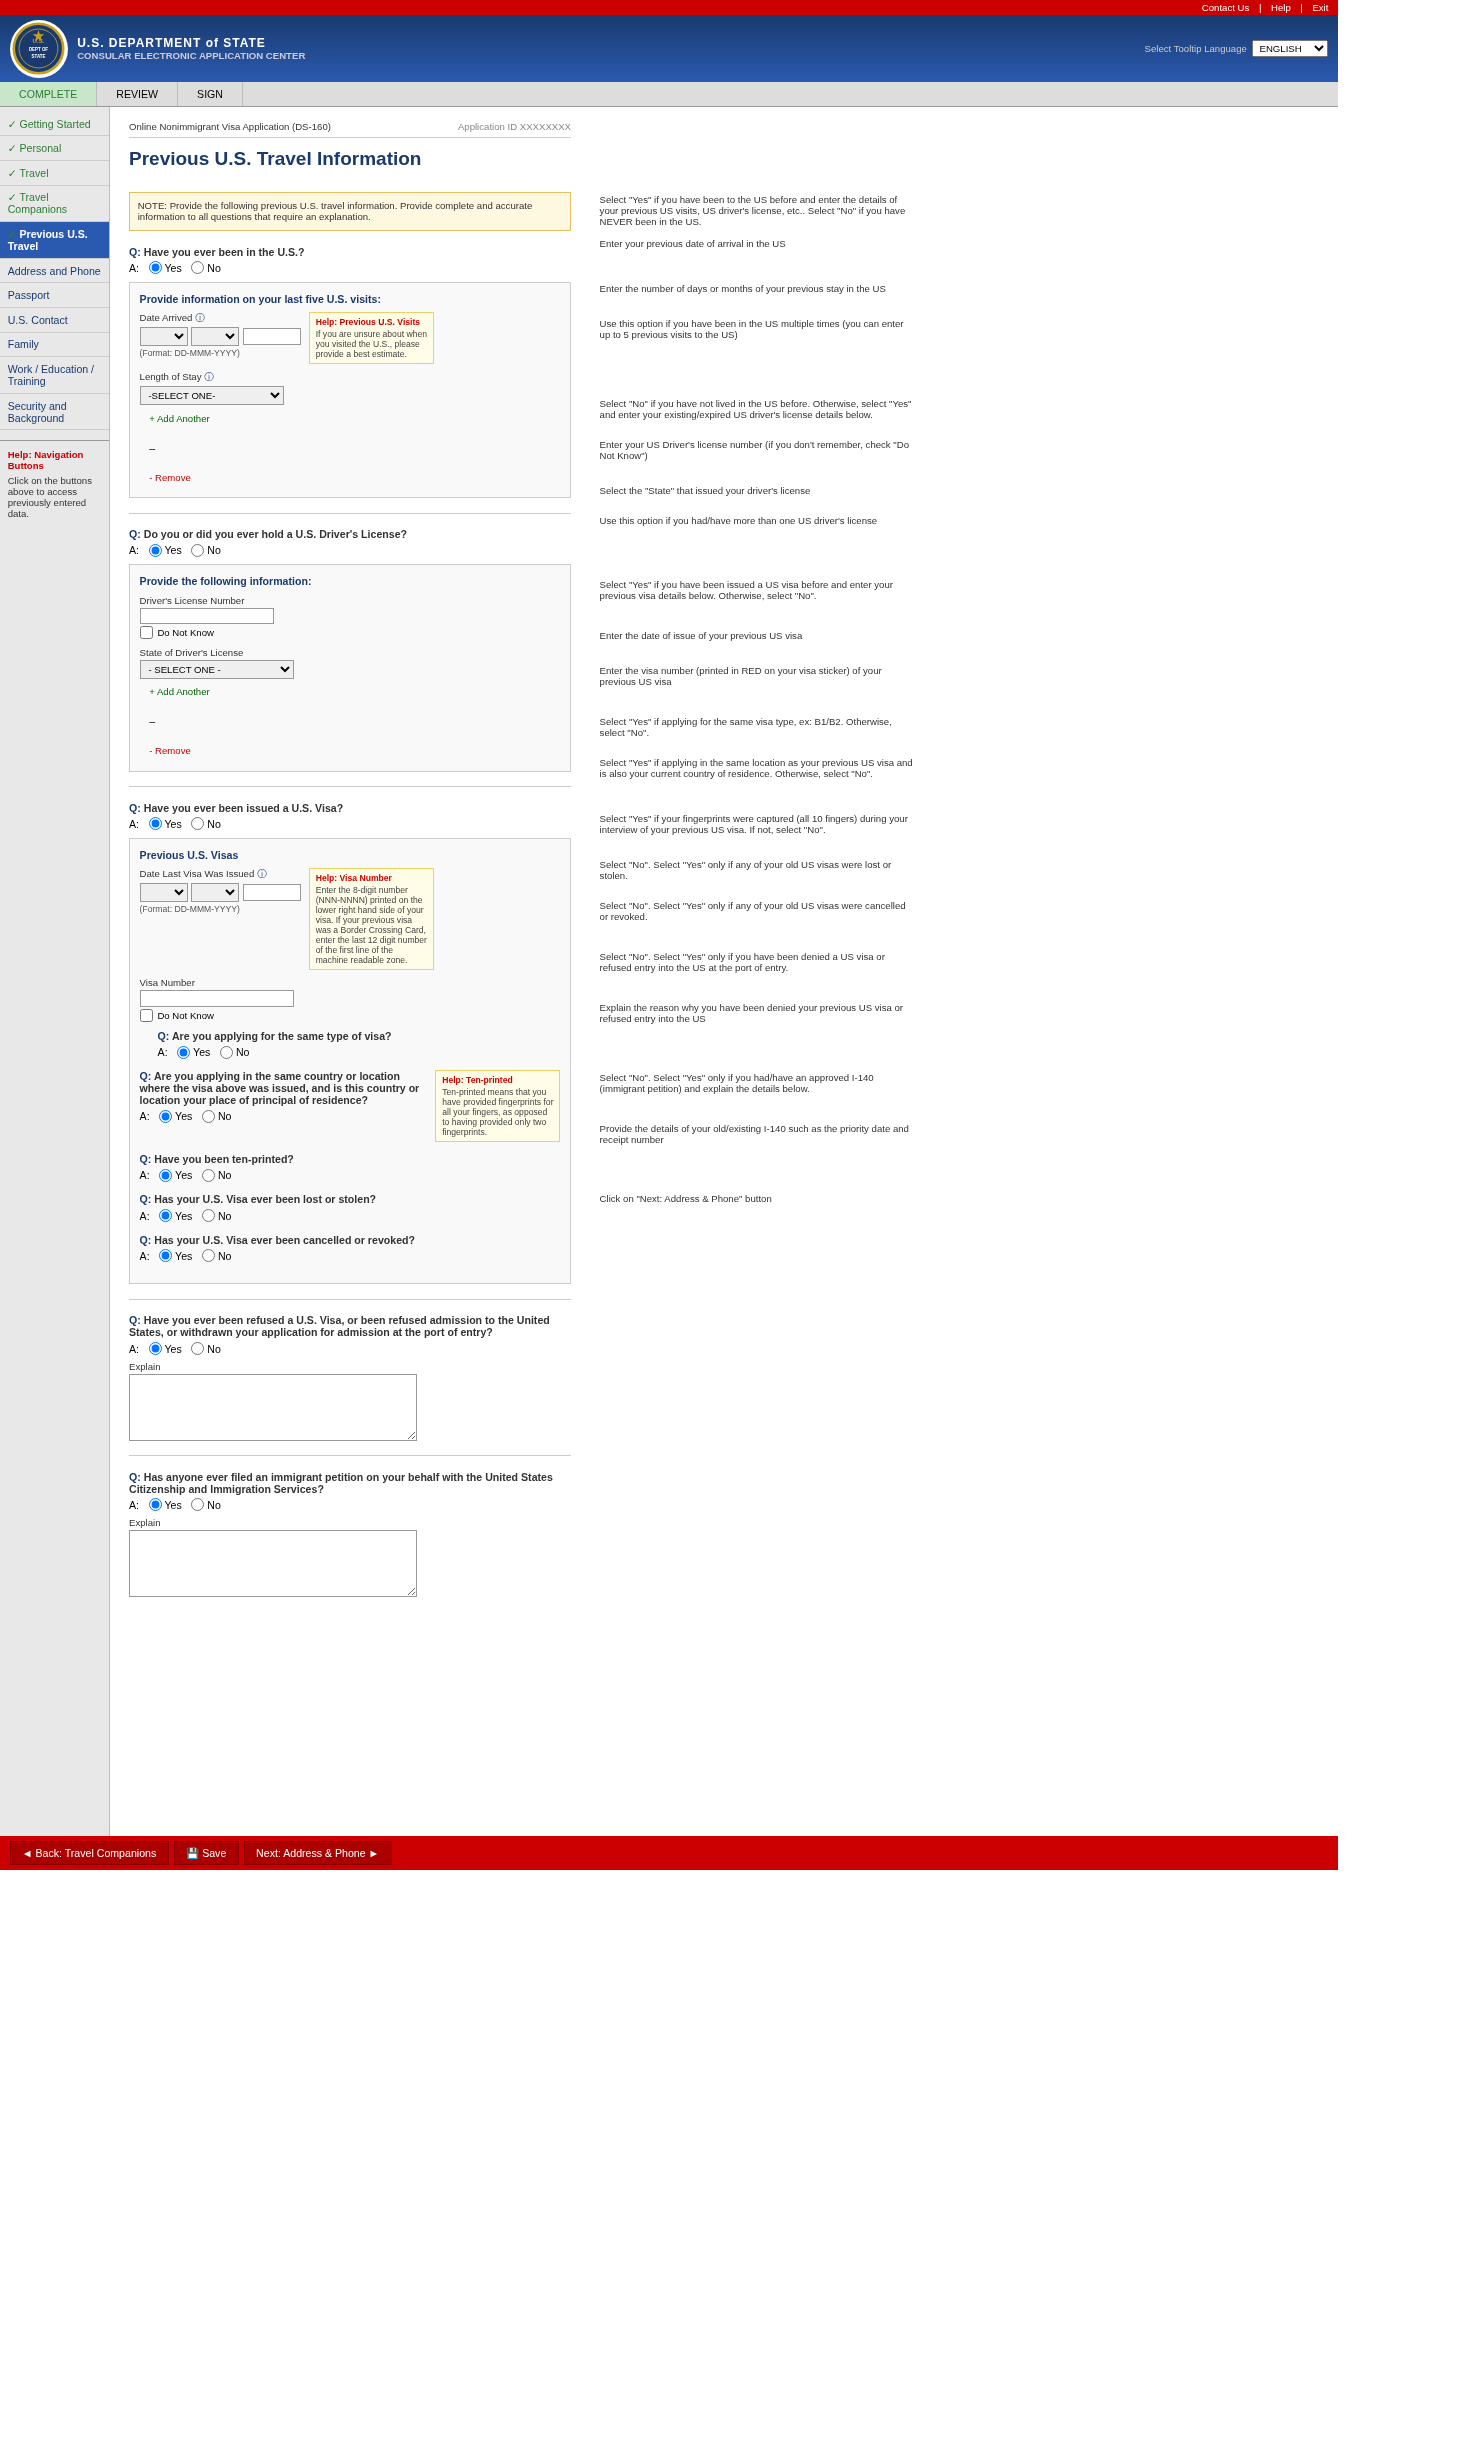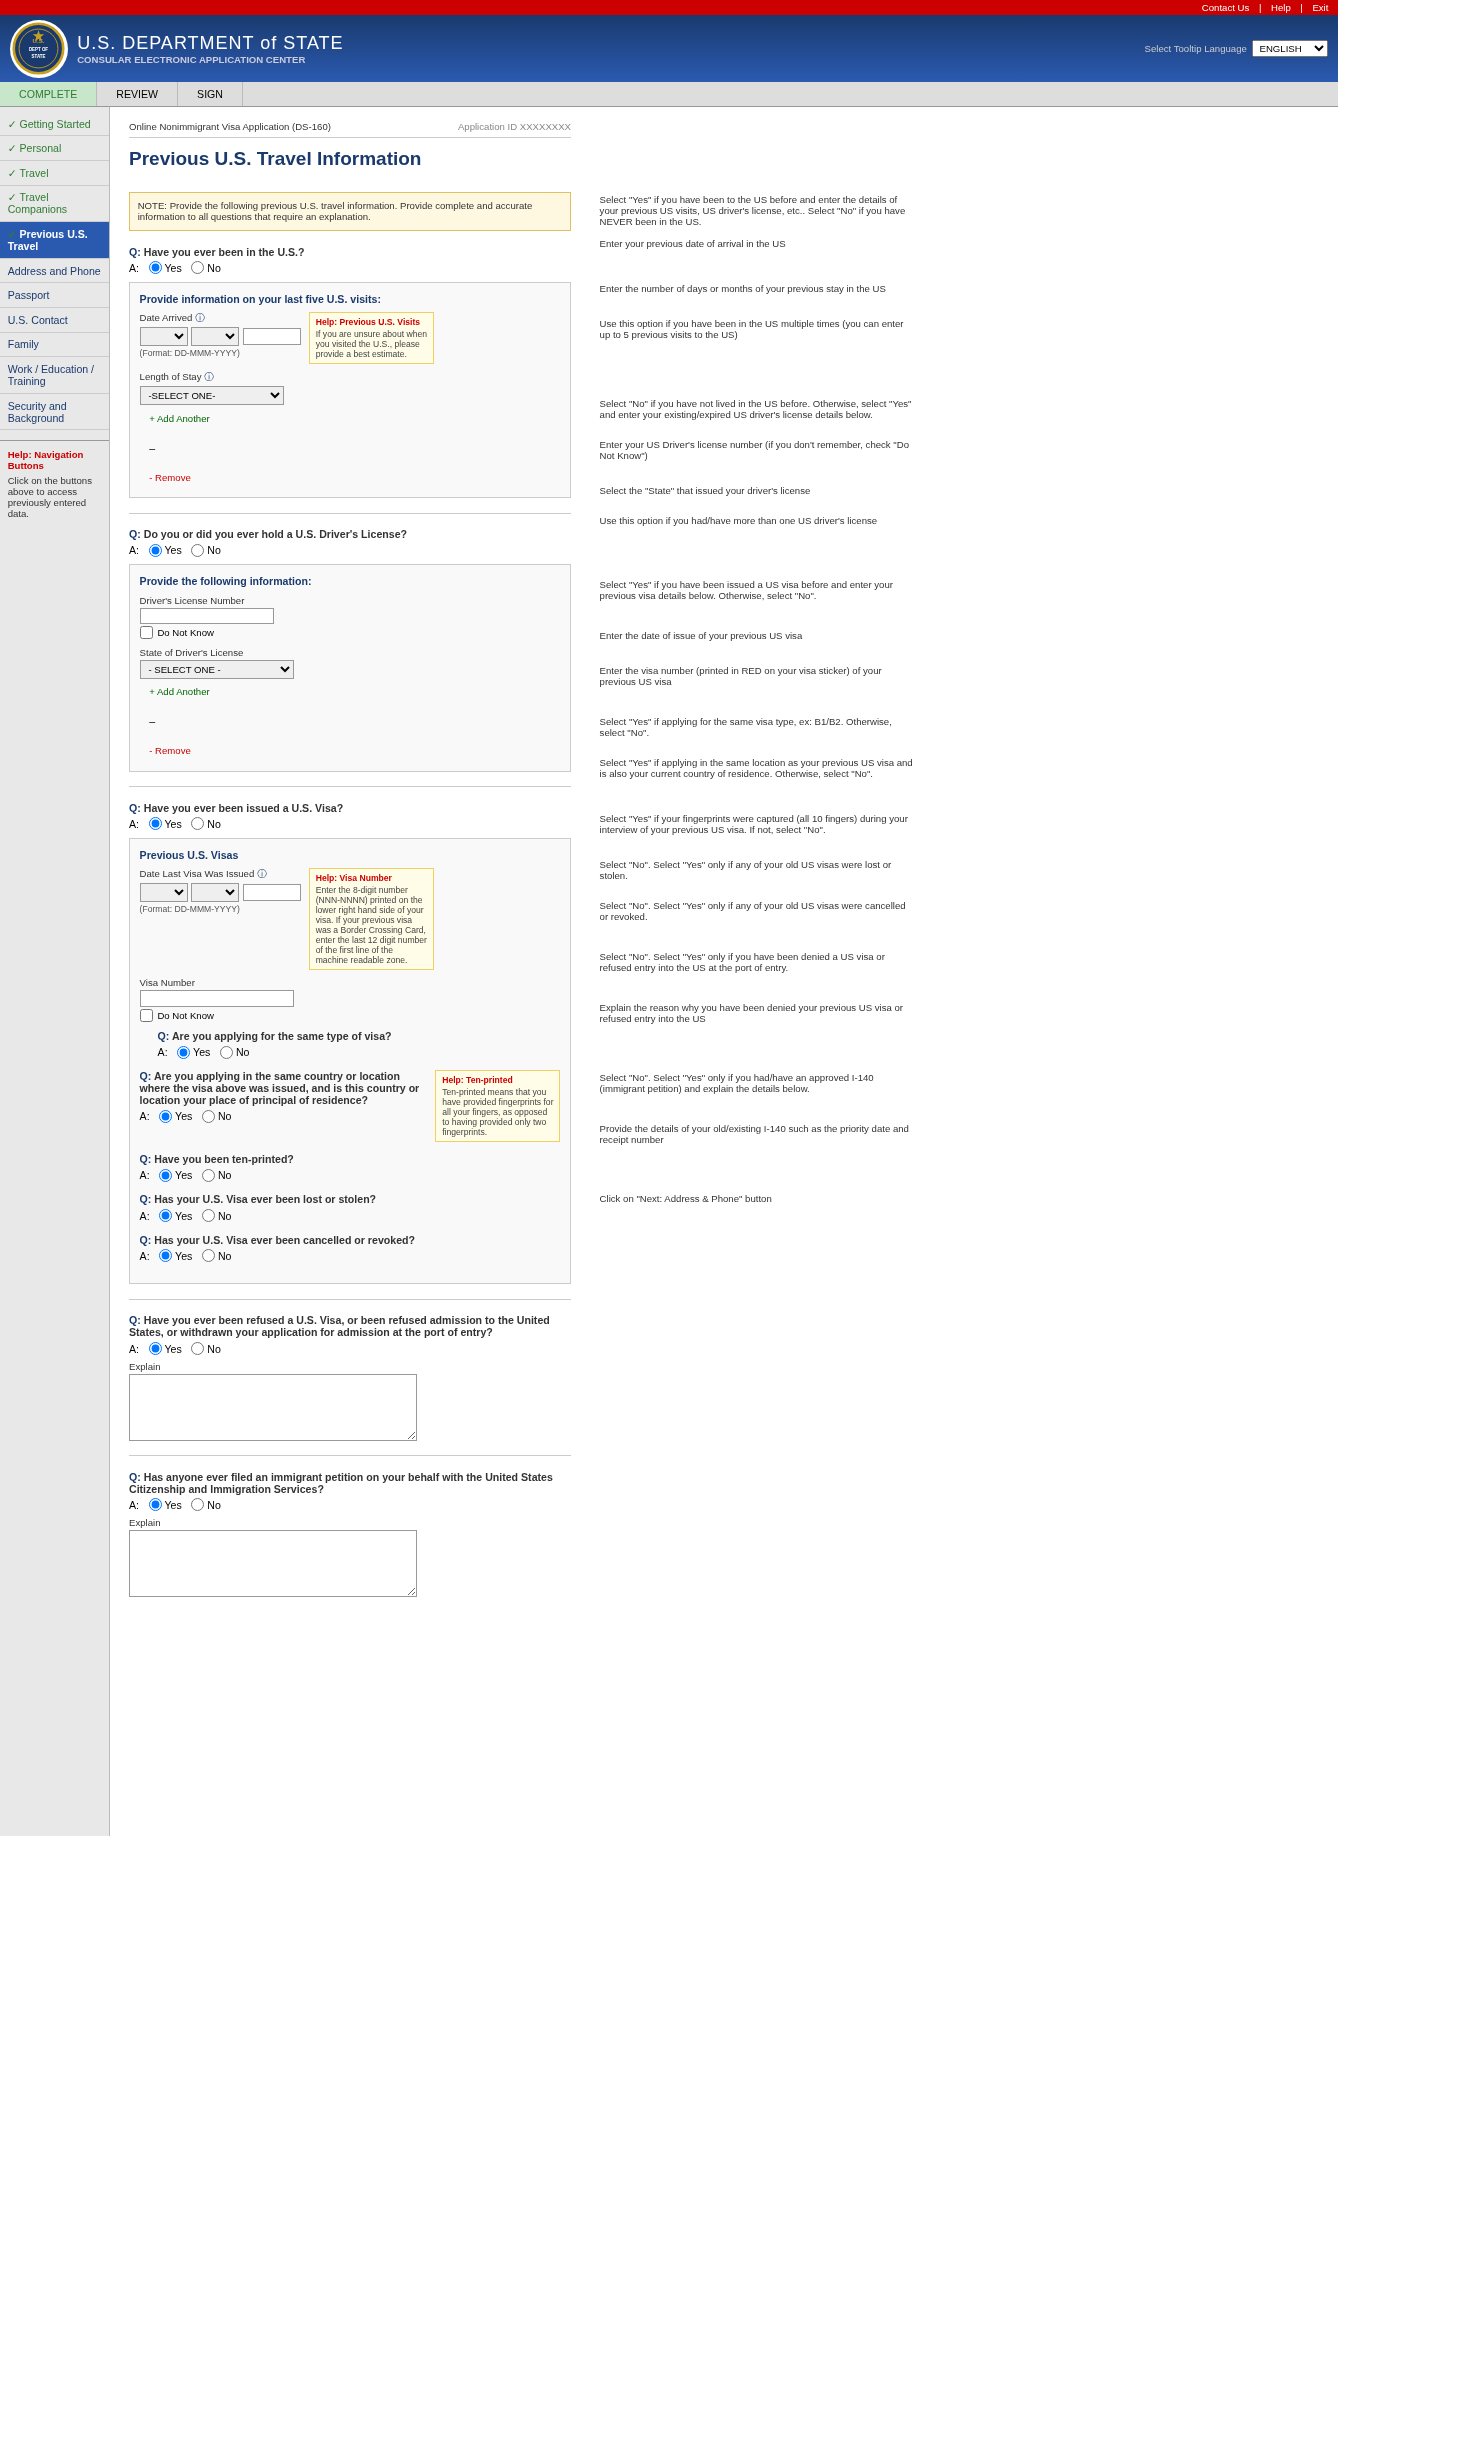--- a/index.html
+++ b/index.html
@@ -6,21 +6,21 @@
     body { font-family: Arial, sans-serif; font-size: 10.6px; background: #fff; width: 1484px; }
 
     
     .top-bar { background: #c00; color: #fff; display: flex; justify-content: flex-end; padding: 1.9px 9.6px; font-size: 9.6px; gap: 9.6px; }
     .top-bar a { color: #fff; text-decoration: none; }
 
     .header { background: linear-gradient(to bottom, #1a3a6e, #2a5ab0); display: flex; align-items: center; padding: 4.8px 9.6px; gap: 9.6px; }
     .header-logo { width: 58px; height: 58px; background: #fff; border-radius: 50%; display: flex; align-items: center; justify-content: center; font-size: 7.7px; color: #1a3a6e; font-weight: bold; text-align: center; overflow: hidden; }
     .header-logo svg { width: 53px; height: 53px; }
     .header-title { color: #fff; }
-    .header-title h1 { font-size: 18px; font-weight: normal; letter-spacing: 1px; }
+    .header-title h1 { font-size: 12px; font-weight: bold; letter-spacing: 1px; }
     .header-title h2 { font-size: 9.6px; color: #ccd; }
     .header-lang { margin-left: auto; display: flex; align-items: center; gap: 4.8px; font-size: 9.6px; color: #ccc; }
     .header-lang select { font-size: 9.6px; padding: 1px 2.9px; }
 
     
     .nav-tabs { display: flex; background: #ddd; border-bottom: 1.9px solid #999; }
     .nav-tab { padding: 5.8px 19px; font-size: 10.6px; cursor: pointer; border-right: 1px solid #bbb; }
     .nav-tab.complete { background: #c8e6c9; color: #2e7d32; }
     .nav-tab.review { background: #ddd; }
     .nav-tab.sign { background: #ddd; }
@@ -519,15 +519,20 @@
       <div style="margin-bottom: 29px; font-size:9.6px; color:#333;">Select "No". Select "Yes" only if any of your old US visas were cancelled or revoked.</div>
       <div style="margin-bottom: 29px; font-size:9.6px; color:#333;">Select "No". Select "Yes" only if you have been denied a US visa or refused entry into the US at the port of entry.</div>
       <div style="margin-bottom: 48px; font-size:9.6px; color:#333;">Explain the reason why you have been denied your previous US visa or refused entry into the US</div>
       <div style="margin-bottom: 29px; font-size:9.6px; color:#333;">Select "No". Select "Yes" only if you had/have an approved I-140 (immigrant petition) and explain the details below.</div>
       <div style="margin-bottom: 48px; font-size:9.6px; color:#333;">Provide the details of your old/existing I-140 such as the priority date and receipt number</div>
       <div style="margin-bottom: 19px; font-size:9.6px; color:#333;">Click on "Next: Address &amp; Phone" button</div>
     </div>
 
   </div>
 
+  <div class="footer-nav">
+    <button class="footer-btn">◄ Back: Travel Companions</button>
+    <button class="footer-btn">💾 Save</button>
+    <button class="footer-btn">Next: Address &amp; Phone ►</button>
+  </div>
 
 </div>
 
 
 </body></html>

